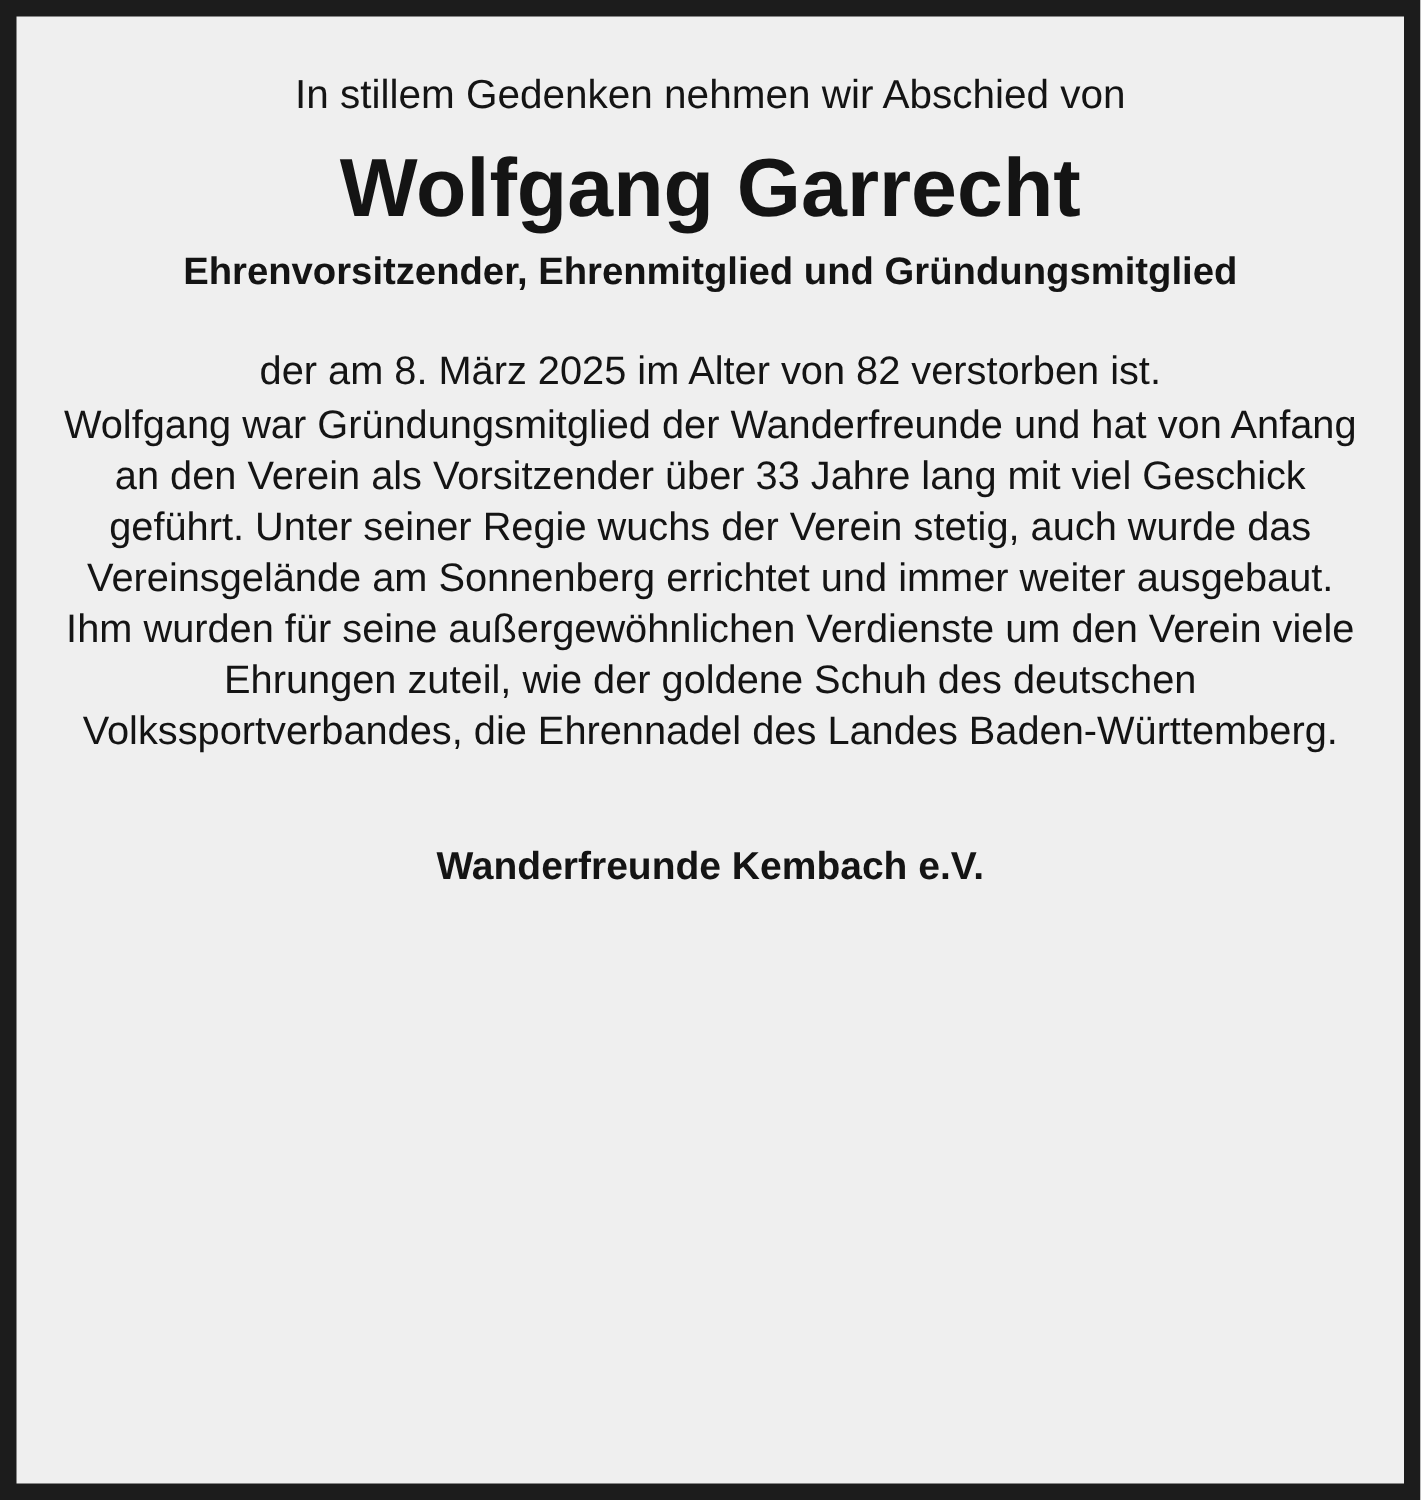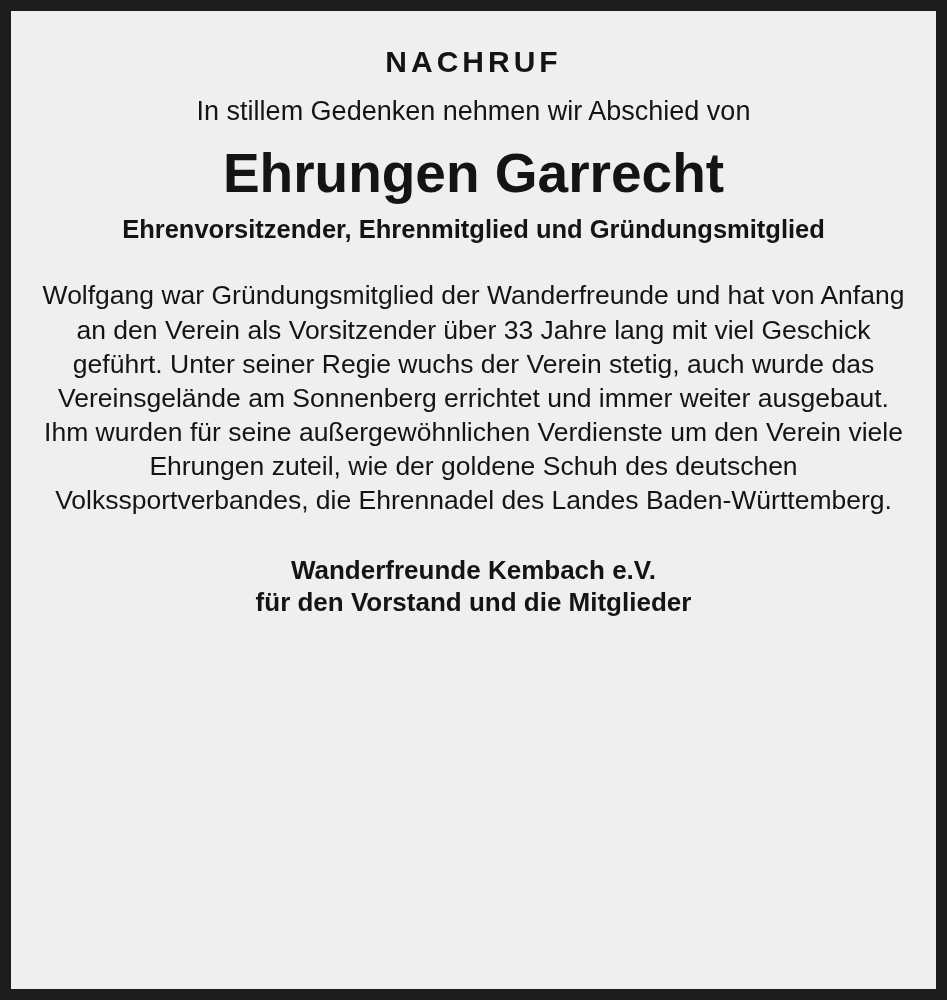--- a/index.html
+++ b/index.html
@@ -55,22 +55,21 @@
     font-size: 26.5px;
     text-align: center;
     line-height: 1.285;
     margin: 34px 0 0 0;
     max-width: 875px;
   }
   .body-text p {
     margin: 0 0 1px 0;
   }
   .signature {
-    margin-top: 36px;
-    text-align: center;
+    margin-top: 56px;
   }
   .org {
     font-size: 26px;
     font-weight: bold;
     line-height: 1.25;
     margin: 0;
   }
   .org-line2 {
     font-size: 26px;
     font-weight: bold;
@@ -81,30 +80,29 @@
     font-size: 26px;
     line-height: 1.3;
     margin: 3px 0 0 0;
   }
 </style>
 </head>
 <body>
 
 <div class="obituary">
 
-  <div class="heading">NACHRUF</div>
 
   <div class="intro">In stillem Gedenken nehmen wir Abschied von</div>
 
-  <div class="name">Ehrungen Garrecht</div>
+  <div class="name">Wolfgang Garrecht</div>
 
   <div class="roles">Ehrenvorsitzender, Ehrenmitglied und Gründungsmitglied</div>
 
   <div class="body-text">
+    <p>der am 8. März 2025 im Alter von 82 verstorben ist.</p>
     <p>Wolfgang war Gründungsmitglied der Wanderfreunde und hat von Anfang an den Verein als Vorsitzender über 33 Jahre lang mit viel Geschick geführt. Unter seiner Regie wuchs der Verein stetig, auch wurde das Vereinsgelände am Sonnenberg errichtet und immer weiter ausgebaut. Ihm wurden für seine außergewöhnlichen Verdienste um den Verein viele Ehrungen zuteil, wie der goldene Schuh des deutschen Volkssportverbandes, die Ehrennadel des Landes Baden-Württemberg.</p>
   </div>
 
   <div class="signature">
     <div class="org">Wanderfreunde Kembach e.V.</div>
-    <div class="org-line2">für den Vorstand und die Mitglieder</div>
   </div>
 
 </div>
 
 </body></html>

